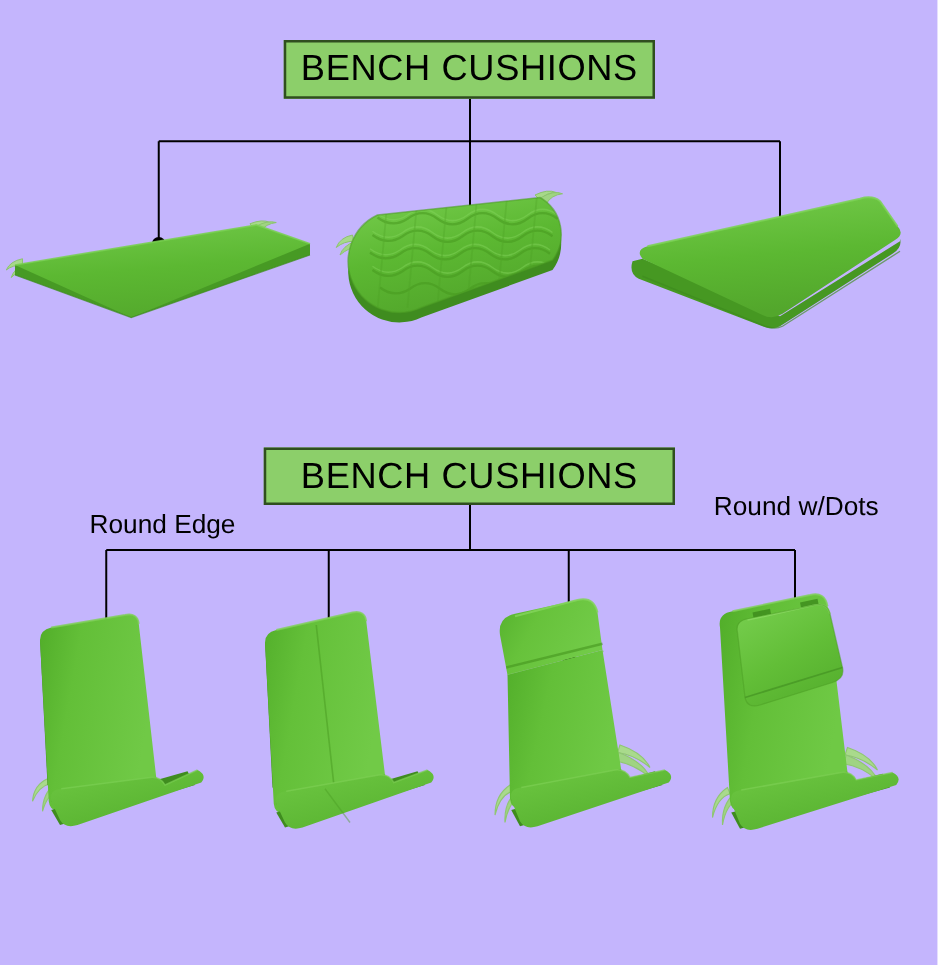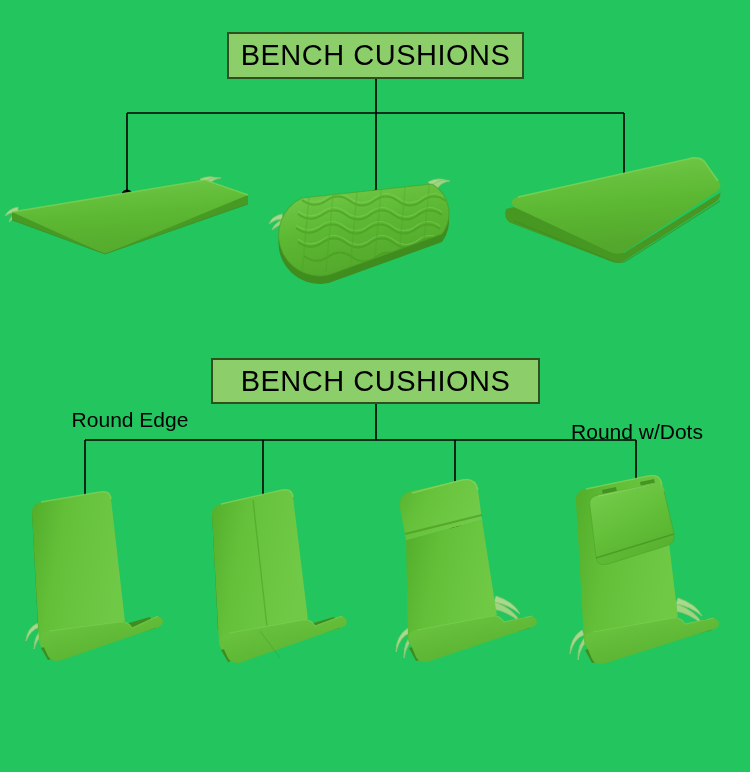--- a/index.html
+++ b/index.html
@@ -7,21 +7,21 @@
     padding: 0;
     background: #ffffff;
   }
   body {
     font-family: "Liberation Sans", sans-serif;
   }
   #page {
     position: relative;
     width: 750px;
     height: 772px;
-    background: #22c55e;
+    background: #c4b5fd;
     overflow: hidden;
     text-decoration: underline;
   }
 
   
   .section-box {
     position: absolute;
     box-sizing: border-box;
     background: #8ccf6a;
     border: 2px solid #2f4f1f;
@@ -66,21 +66,21 @@
     position: absolute;
     text-align: center;
     font-size: 21px;
     line-height: 1.12;
     color: #000000;
     white-space: pre-line;
   }
 
   
   #item-square-edge  { left: 0px;   top: 150px; width: 260px; height: 160px; }
-  #item-round-dots   { left: 262px; top: 162px; width: 230px; height: 160px; }
+  #item-round-dots   { left: 262px; top: 136px; width: 230px; height: 160px; }
   #item-dshape       { left: 492px; top: 145px; width: 258px; height: 170px; }
 
   #label-square-edge { left: 0px;   top: 258px; width: 260px; }
   #label-round-dots  { left: 255px; top: 258px; width: 240px; }
 
   
   #item-2sec         { left: 8px;   top: 470px; width: 180px; height: 215px; }
   #item-2sec-stitch  { left: 190px; top: 470px; width: 180px; height: 215px; }
   #item-3sec         { left: 378px; top: 468px; width: 180px; height: 218px; }
   #item-2sec-pillow  { left: 552px; top: 468px; width: 190px; height: 218px; }

